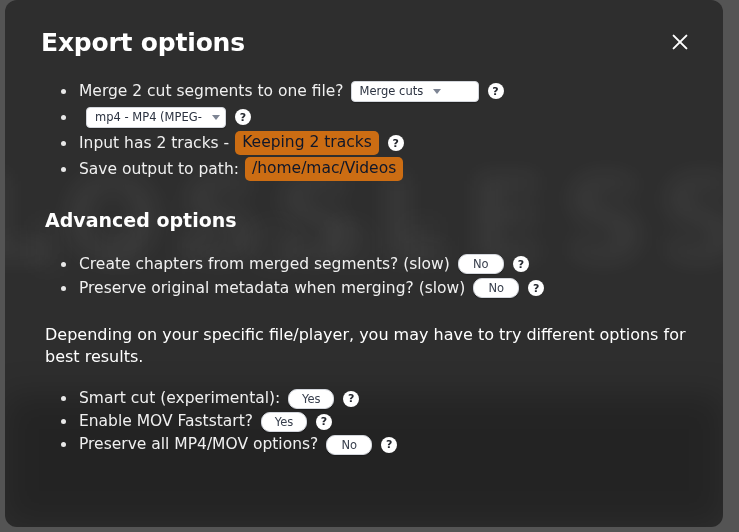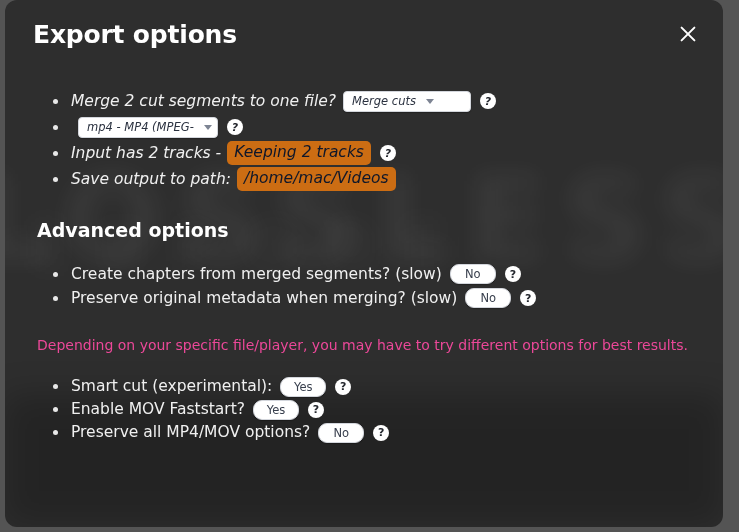--- a/index.html
+++ b/index.html
@@ -69,21 +69,21 @@
     position: absolute;
     left: 0; top: 395px;
     width: 100%; height: 130px;
     background: rgba(0,0,0,0.22);
     filter: blur(16px);
   }
 
   .content {
     position: relative;
     z-index: 2;
-    padding: 4px;
+    padding: 12px;
   }
 
   
   .titlebar {
     position: relative;
     padding: 16px 24px 0 24px;
     height: 56px;
   }
   .title {
     font-size: 25px;
@@ -137,21 +137,21 @@
     background: #e8e8e8;
   }
   .opt-label {
     font-size: 15.5px;
     color: #f0f0f0;
     line-height: 23px;
     white-space: nowrap;
   }
 
   
-  #group-main { margin-top: 28px; font-style: italic; }
+  #group-main { margin-top: 10px; }
   #group-main li { height: 26px; }
 
   
   .pill {
     display: inline-block;
     background: #cc6d13;
     color: #0f172a;
     font-size: 15.5px;
     line-height: 19px;
     padding: 2px 7px 3px 7px;
@@ -236,22 +236,22 @@
     font-size: 19px;
     font-weight: 700;
     color: #ffffff;
     margin: 26px 0 0 4px;
     line-height: 24px;
   }
   #group-advanced { margin-top: 20px; }
   #group-advanced li { height: 24px; }
 
   .note {
-    font-size: 14px;
-    color: #ec4899;
+    font-size: 16px;
+    color: #ffffff;
     margin: 24px 0 0 4px;
     line-height: 22px;
   }
 
   #group-extra { margin-top: 19px; }
   #group-extra li { height: 23px; }
 </style>
 </head>
 <body>
 

